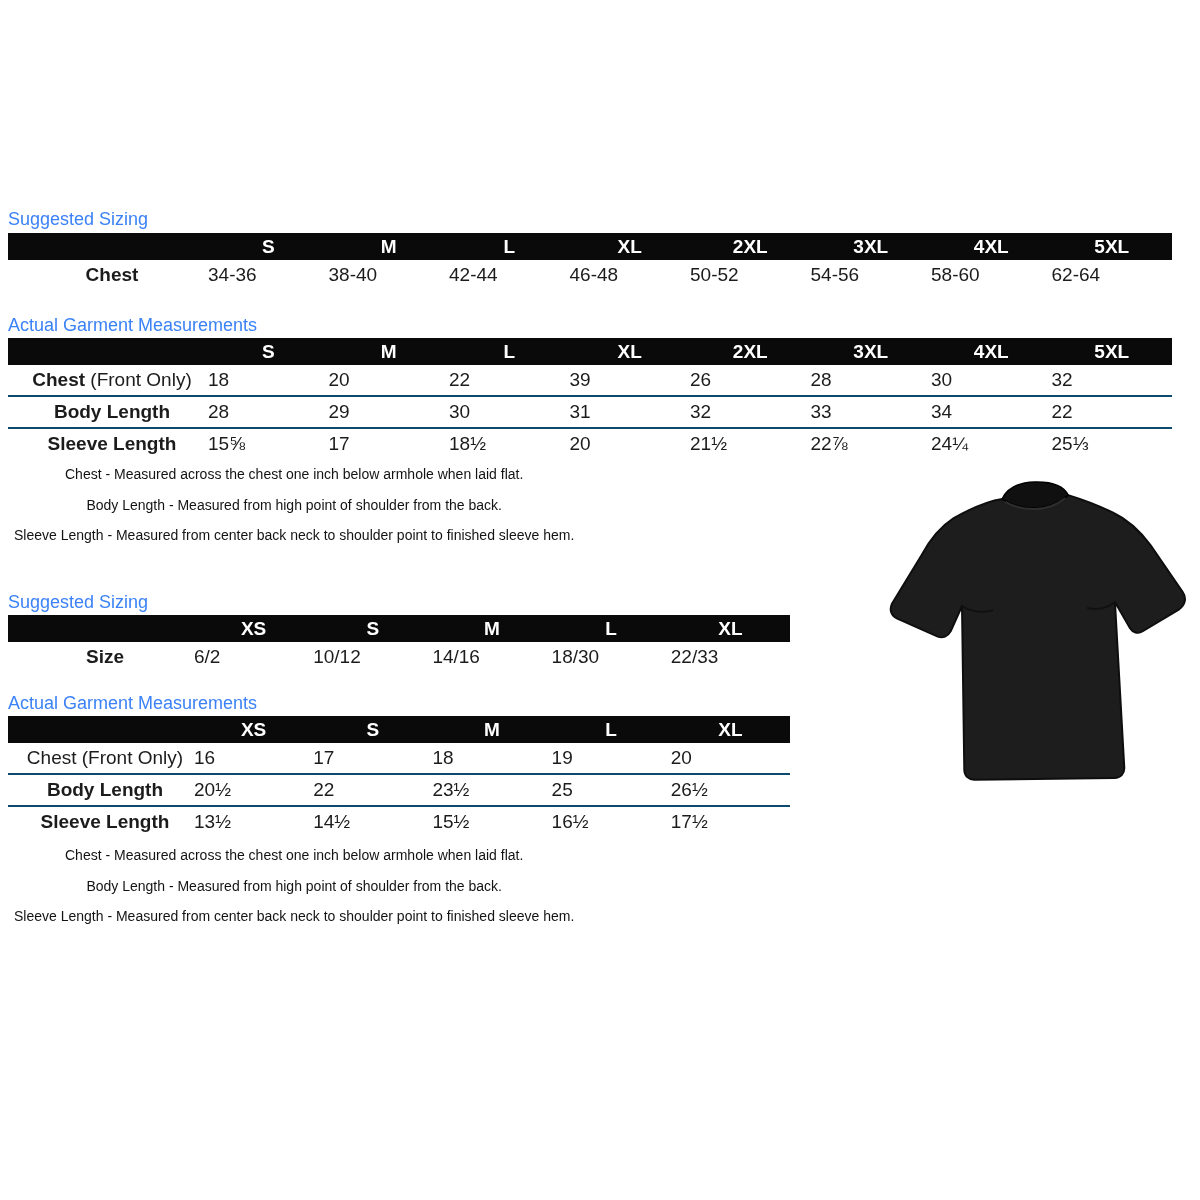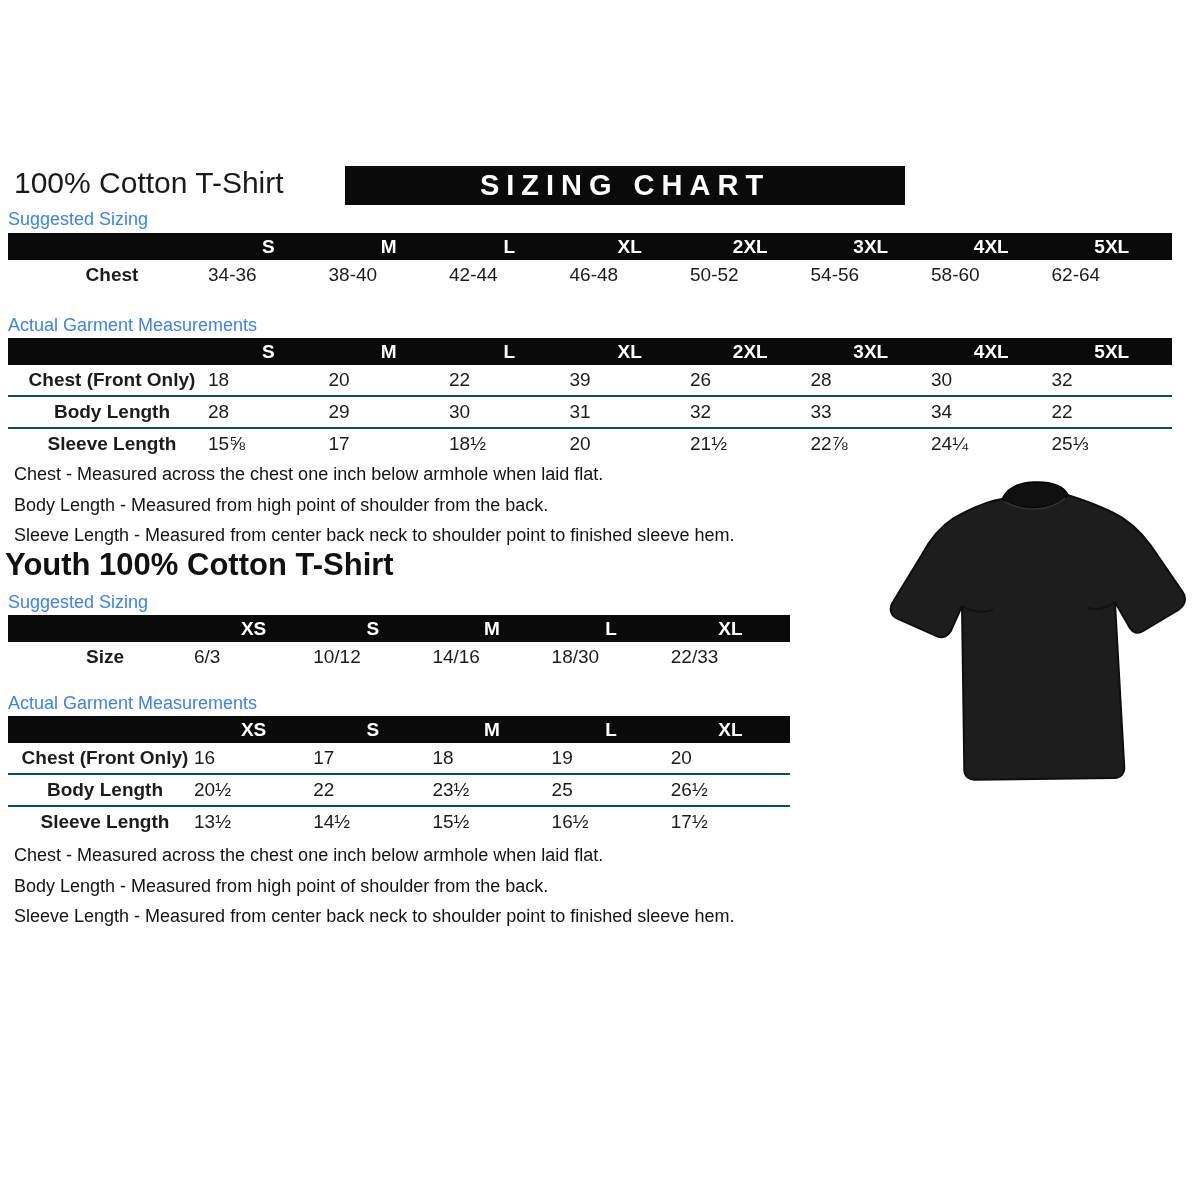--- a/index.html
+++ b/index.html
@@ -25,38 +25,36 @@
   table.size-table { border-collapse:collapse; table-layout:fixed; }
   table.size-table th {
     background:#0a0a0a; color:#ffffff; font-weight:bold; font-size:19px;
     height:27px; padding:0; text-align:center;
   }
   table.size-table td {
     font-size:19px; height:30px; padding:0; text-align:left; color:#1c1c1c;
   }
   table.size-table td.rowlabel { text-align:center; padding-left:8px; }
   .lbl-b { font-weight:bold; }
-  .lbl-r { font-weight:bold; }
+  .lbl-r { font-weight:normal; }
   table.actual tbody tr + tr td { border-top:2px solid #0c4a6e; }
 
-  .notes { font-size:18px; color:#131313; }
+  .notes { font-size:14px; color:#131313;text-align:center; }
   .notes div { line-height:30.5px; white-space:nowrap; }
 
   .adult-table { width:1164px; }
   .adult-table col.lab { width:200px; }
   .youth-table { width:782px; }
   .youth-table col.lab { width:186px; }
 </style>
 </head>
 <body>
 
 <div id="page">
 
-  <div class="abs main-title" style="left:14px; top:166px;">100% Cotton T-Shirt</div>
-  <div class="abs banner" style="left:345px; top:166px;">SIZING CHART</div>
 
   <div class="abs section-label" style="left:8px; top:209px;">Suggested Sizing</div>
 
   <table class="abs size-table adult-table" style="left:8px; top:233px;">
     <colgroup>
         <col class="lab">
         <col>
         <col>
         <col>
         <col>
@@ -156,21 +154,20 @@
       </tr>
     </tbody>
   </table>
 
   <div class="abs notes" style="left:14px; top:459px;">
     <div>Chest - Measured across the chest one inch below armhole when laid flat.</div>
     <div>Body Length - Measured from high point of shoulder from the back.</div>
     <div>Sleeve Length - Measured from center back neck to shoulder point to finished sleeve hem.</div>
   </div>
 
-  <div class="abs youth-title" style="left:5px; top:547px;">Youth 100% Cotton T-Shirt</div>
 
   <div class="abs section-label" style="left:8px; top:592px;">Suggested Sizing</div>
 
   <table class="abs size-table youth-table" style="left:8px; top:615px;">
     <colgroup>
         <col class="lab">
         <col>
         <col>
         <col>
         <col>
@@ -182,21 +179,21 @@
         <th>XS</th>
         <th>S</th>
         <th>M</th>
         <th>L</th>
         <th>XL</th>
       </tr>
     </thead>
     <tbody>
       <tr>
         <td class="rowlabel lbl-b">Size</td>
-        <td>6/3</td>
+        <td>6/2</td>
         <td>10/12</td>
         <td>14/16</td>
         <td>18/30</td>
         <td>22/33</td>
       </tr>
     </tbody>
   </table>
 
   <div class="abs section-label" style="left:8px; top:693px;">Actual Garment Measurements</div>
 

